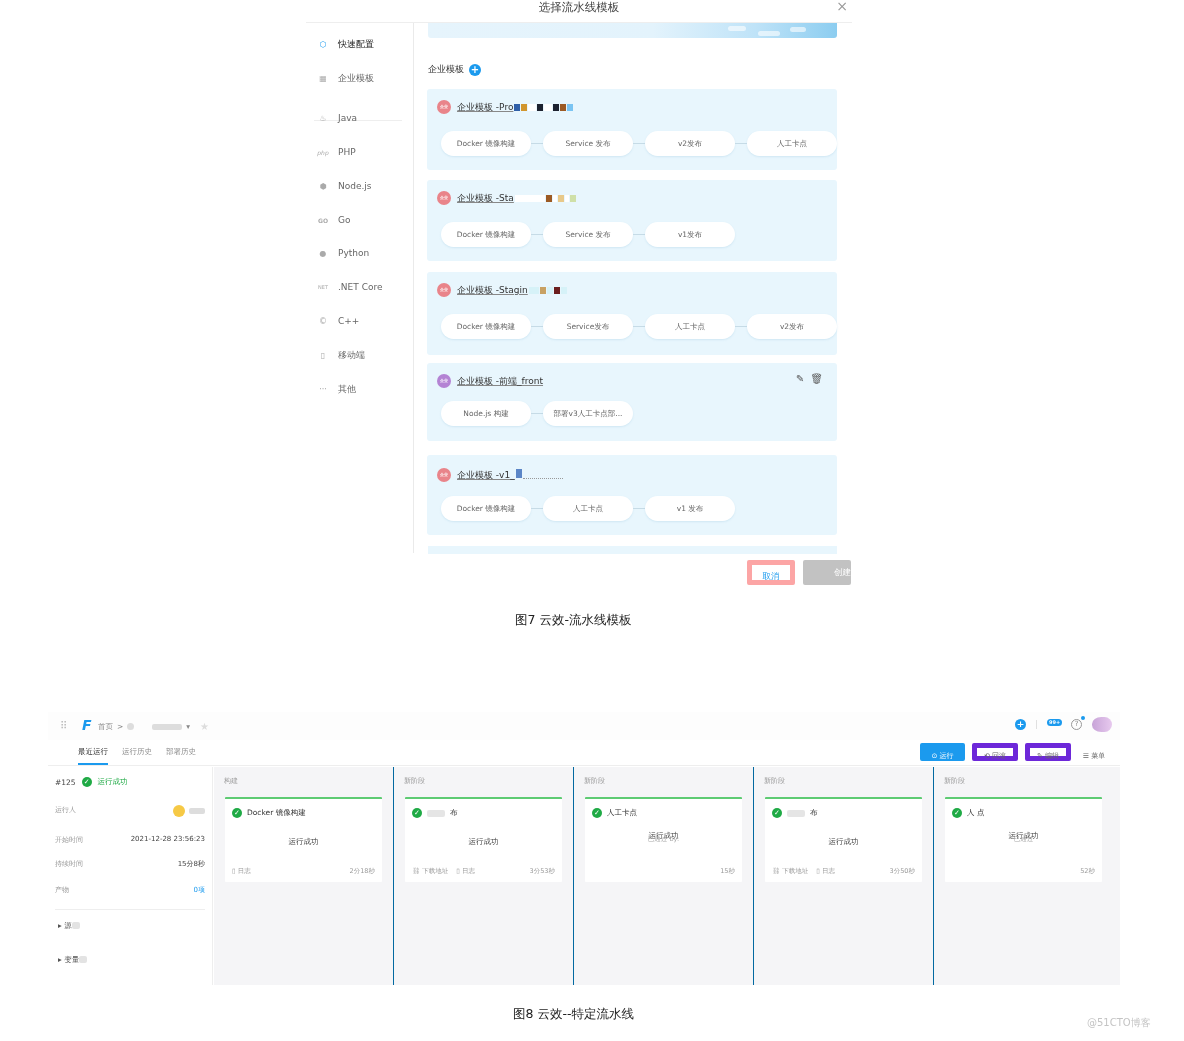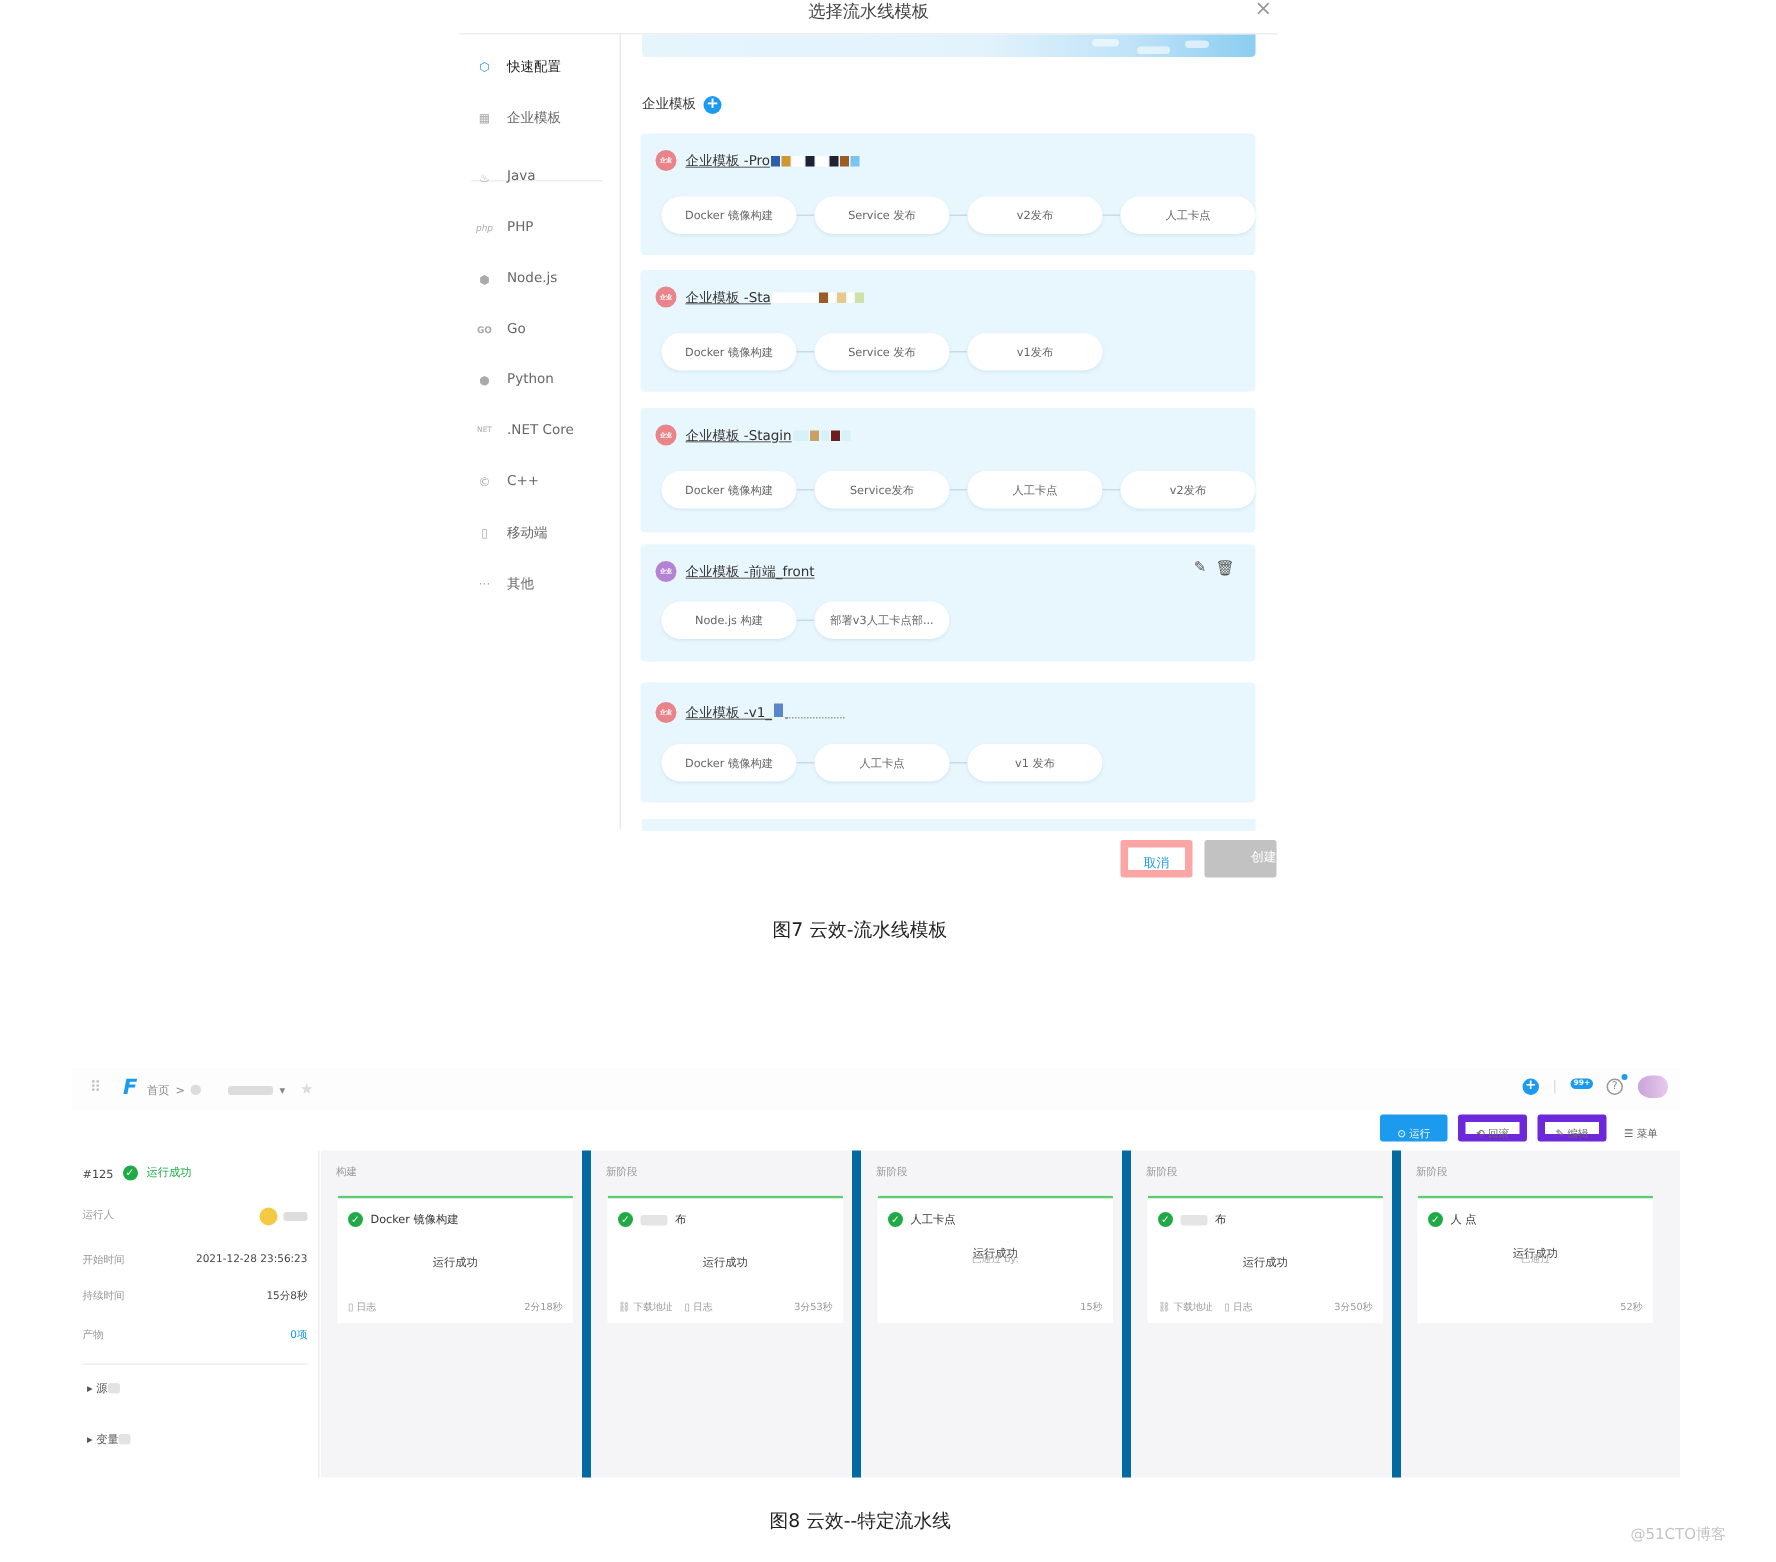--- a/index.html
+++ b/index.html
@@ -74,21 +74,21 @@
   .run-no { position: absolute; left: 7px; top: 10px; font-size: 7.5px; color: #444; display: flex; align-items: center; gap: 6px; }
   .ok { width: 10px; height: 10px; border-radius: 50%; background: #1faa45; color: #fff; font-size: 7px; line-height: 10px; text-align: center; font-weight: bold; }
   .run-no .stat { color: #1faa45; }
   .runner-av { display: inline-block; width: 12px; height: 12px; border-radius: 50%; background: #f6c945; vertical-align: middle; }
   .runner-blur { display: inline-block; width: 16px; height: 6px; background: #ddd; border-radius: 2px; vertical-align: middle; margin-left: 4px; }
   .left-sep { position: absolute; left: 7px; top: 142px; width: 150px; height: 1px; background: #eee; }
   .collapse { position: absolute; left: 10px; font-size: 7.5px; color: #555; cursor: pointer; }
   .collapse .blur { display: inline-block; width: 8px; height: 7px; background: #e3e3e3; border-radius: 2px; vertical-align: middle; }
 
   .pl-stages { position: absolute; left: 166px; top: 55px; width: 906px; height: 218px; background: #f5f5f7; display: flex; }
-  .col { width: 180px; height: 218px; border-right: 6px solid #0369a1; position: relative; }
+  .col { width: 180px; height: 218px; border-right: 1px solid #0369a1; position: relative; }
   .col:last-child { border-right: none; width: 186px; }
   .col-title { position: absolute; left: 10px; top: 9px; font-size: 7px; color: #999; }
   .job { position: absolute; left: 11px; top: 30px; width: 157px; height: 85px; background: #fff; border-top: 2px solid #5ecb73; border-radius: 1px; cursor: pointer; }
   .job-head { position: absolute; left: 7px; top: 9px; font-size: 7.5px; color: #333; display: flex; align-items: center; gap: 5px; }
   .job-head .blur { display: inline-block; width: 18px; height: 7px; background: #e5e5e5; border-radius: 2px; }
   .job-status { position: absolute; left: 0; width: 100%; text-align: center; font-size: 7.5px; color: #444; }
   .job-sub { position: absolute; left: 0; top: 36px; width: 100%; text-align: center; font-size: 6.5px; color: #aaa; }
   .job-foot { position: absolute; left: 7px; right: 7px; bottom: 6px; font-size: 6.5px; color: #999; display: flex; align-items: center; }
   .job-foot .lk { margin-right: 8px; cursor: pointer; }
   .job-foot .dur { margin-left: auto; }
@@ -282,20 +282,25 @@
       <span class="addc">+</span>
       <span class="vsep"></span>
       <span class="notif">
         <span class="cnt">99+</span>
       </span>
       <span class="help"><span>?</span><span class="dot"></span></span>
       <span class="avatar"></span>
     </div>
   </div>
 
+  <div class="pl-tabs">
+    <span class="pl-tab active" style="left:30px">最近运行</span>
+    <span class="pl-tab" style="left:74px">运行历史</span>
+    <span class="pl-tab" style="left:118px">部署历史</span>
+  </div>
 
   <div class="act-btn primary" style="left:872px;width:45px">⊙ 运行</div>
   <div class="act-btn" style="left:924px;width:46px">⟲ 回滚</div>
   <div class="act-btn" style="left:977px;width:46px">✎ 编辑</div>
   <div class="act-btn plain" style="left:1028px;width:36px">☰ 菜单</div>
 
   <div class="pl-left">
     <div class="run-no">
       <span>#125</span>
       <span class="ok">✓</span>

